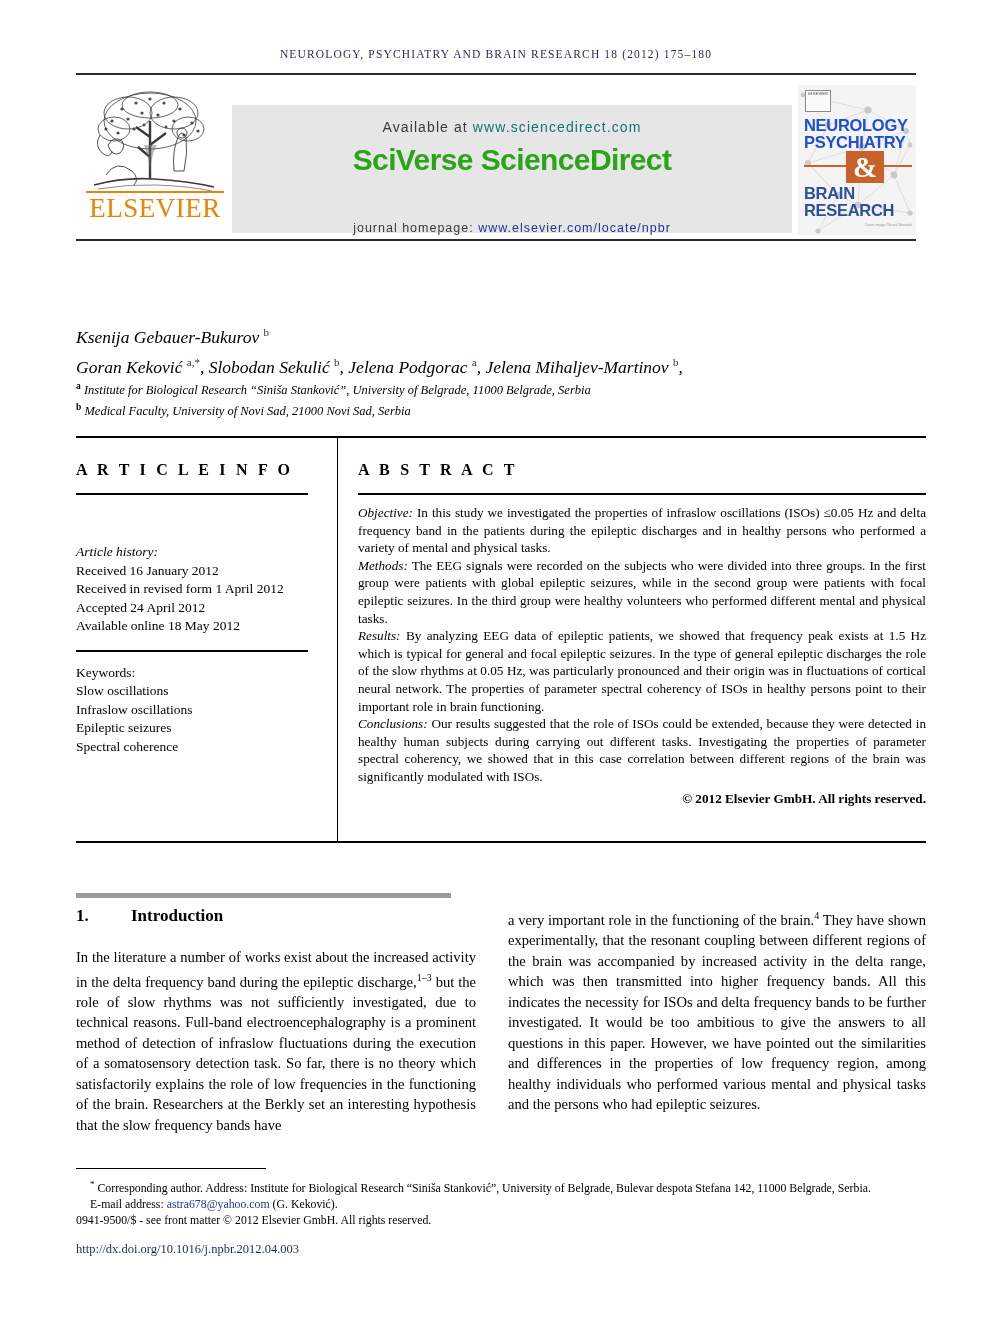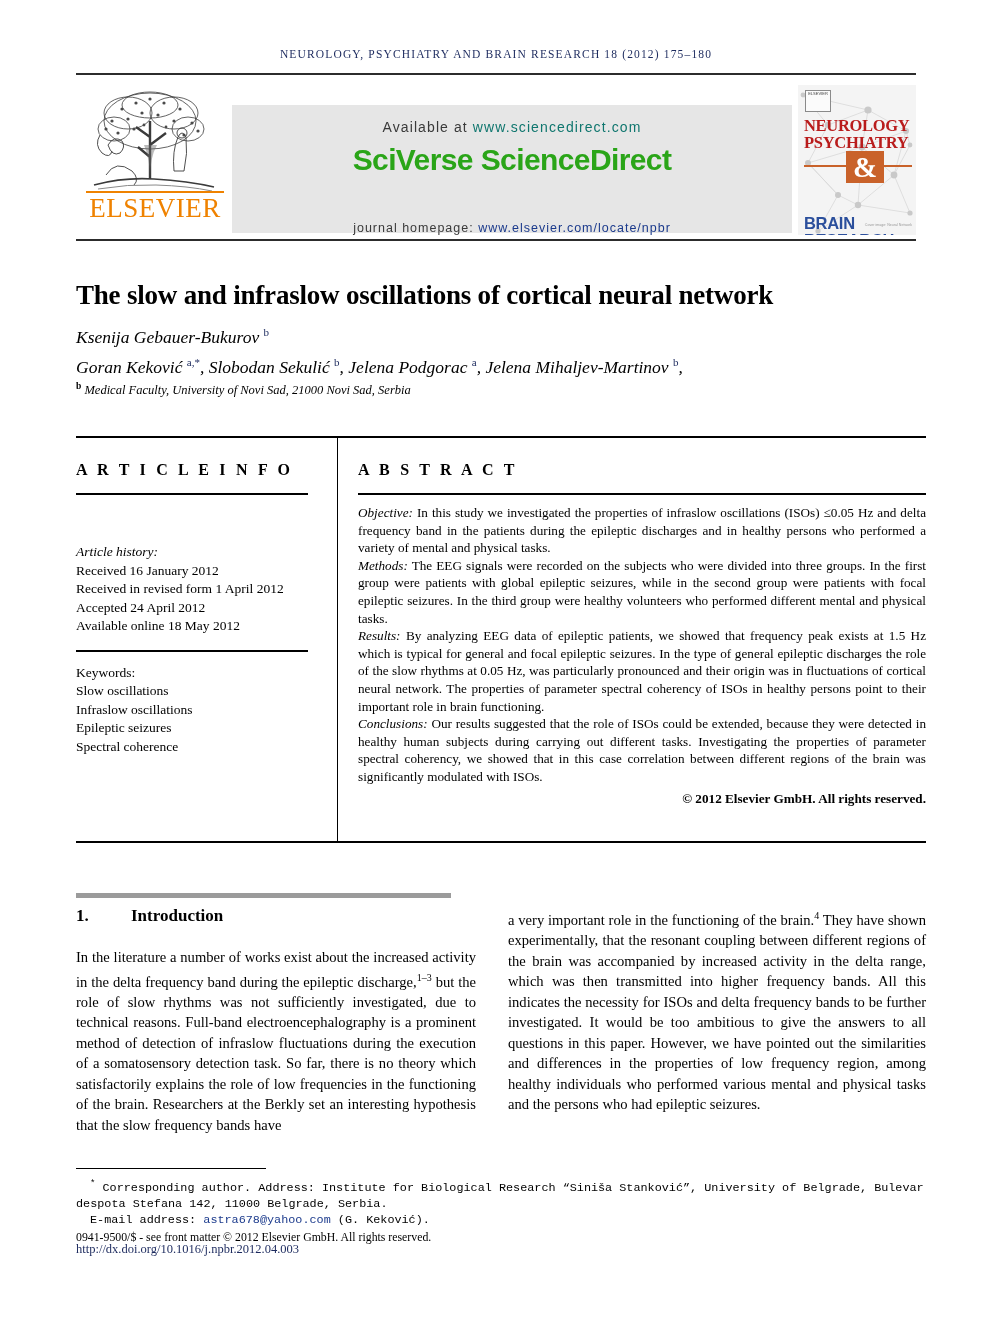--- a/index.html
+++ b/index.html
@@ -158,25 +158,25 @@
     text-align: center;
     font-family: "Liberation Sans", sans-serif;
     padding-top: 1px;
     box-sizing: border-box;
     overflow: hidden;
   }
   .cover-title-1 {
     position: absolute;
     left: 6px; top: 32px;
     width: 108px;
-    font-family: Liberation Serif, serif;
+    font-family: Liberation Sans, sans-serif;
     font-weight: bold;
     font-size: 16.5px;
     line-height: 17px;
-    color: #b91c1c;
+    color: #1d4ed8;
     letter-spacing: -0.3px;
   }
   .cover-amp {
     position: absolute;
     left: 48px; top: 66px;
     width: 38px;
     height: 32px;
     background: #c9622a;
     color: #ffffff;
     font-family: "Liberation Serif", serif;
@@ -202,21 +202,20 @@
   .cover-title-2 {
     position: absolute;
     left: 6px; top: 100px;
     width: 108px;
     font-family: "Liberation Sans", sans-serif;
     font-weight: bold;
     font-size: 16.5px;
     line-height: 17px;
     color: #2b4f9c;
     letter-spacing: -0.3px;
-    margin-top: 30px;
   }
   .cover-foot {
     position: absolute;
     left: 50px; top: 138px;
     width: 64px;
     font-size: 3.6px;
     color: #9a9a9a;
     font-family: "Liberation Sans", sans-serif;
     text-align: right;
   }
@@ -402,21 +401,20 @@
   .footnotes {
     position: absolute;
     left: 76px; top: 1176px;
     width: 850px;
     font-family: "Liberation Serif", serif;
     font-size: 11.8px;
     line-height: 16.2px;
   }
   .footnotes .indent {
     text-indent: 14px;
-    font-family: Liberation Mono, monospace;
   }
   .footnotes sup {
     font-size: 9px;
     vertical-align: super;
   }
   .footnotes .mail {
     color: #1b3a8c;
   }
   .doi-line {
     position: absolute;
@@ -532,28 +530,28 @@
         <div class="cover-amp">&amp;</div>
         <div class="cover-title-2">
           <div>BRAIN</div>
           <div>RESEARCH</div>
         </div>
         <div class="cover-foot">Cover image: Neural Network</div>
       </div>
     </div>
   </div>
 
-  <h1 class="article-title">The slow and infraslow oscillations of cortical neural network</h1>
 
   <div class="authors">
     <div id="author-line-2"><span>Ksenija Gebauer-Bukurov </span><sup>b</sup></div>
     <div id="author-line-1"><span>Goran Keković </span><sup>a,*</sup>,  <span>Slobodan Sekulić </span><sup>b</sup>,  <span>Jelena Podgorac </span><sup>a</sup>,  <span>Jelena Mihaljev-Martinov </span><sup>b</sup>, </div>
   </div>
 
   <div class="affiliations" id="affiliation-list">
+      <div><sup>a</sup> Institute for Biological Research “Siniša Stanković”, University of Belgrade, 11000 Belgrade, Serbia</div>
       <div><sup>b</sup> Medical Faculty, University of Novi Sad, 21000 Novi Sad, Serbia</div>
     </div>
 
   <div class="info-rule-top"></div>
   <div class="col-divider"></div>
   <div class="info-rule-bottom"></div>
 
   <div class="info-col">
     <div class="section-head">A R T I C L E   I N F O</div>
     <div class="info-hr"></div>

